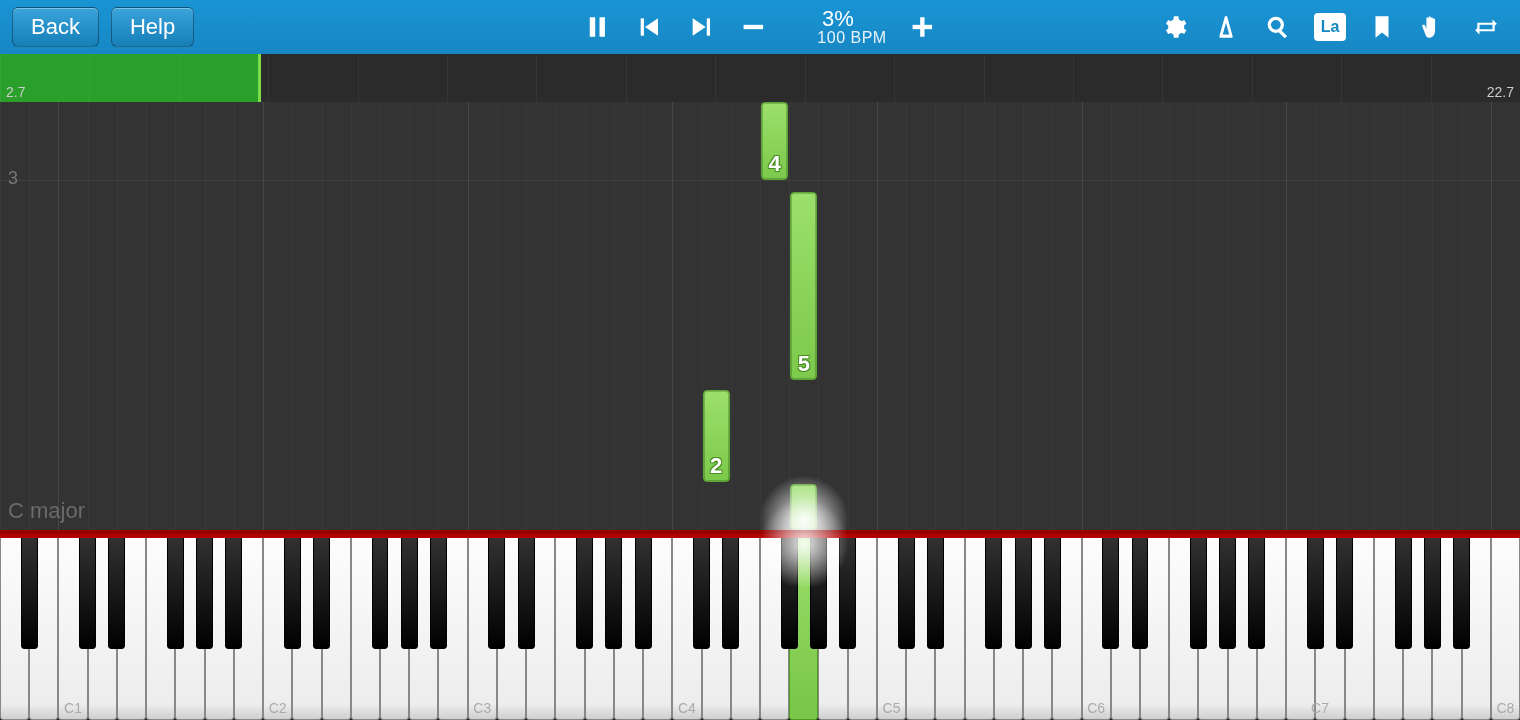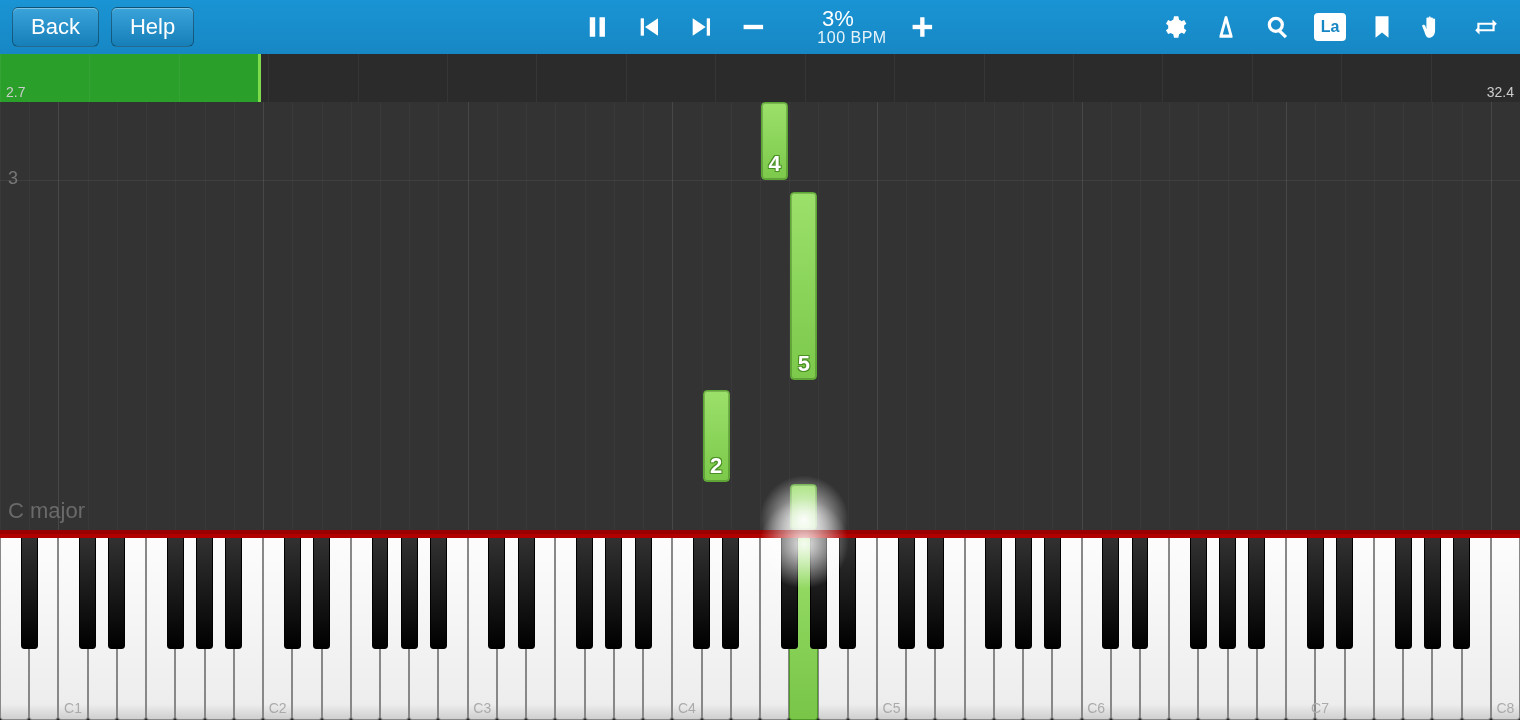--- a/index.html
+++ b/index.html
@@ -270,21 +270,21 @@
       <div class="timeline-mark" style="left: 804.706px;"></div>
       <div class="timeline-mark" style="left: 894.118px;"></div>
       <div class="timeline-mark" style="left: 983.529px;"></div>
       <div class="timeline-mark" style="left: 1072.94px;"></div>
       <div class="timeline-mark" style="left: 1162.35px;"></div>
       <div class="timeline-mark" style="left: 1251.76px;"></div>
       <div class="timeline-mark" style="left: 1341.18px;"></div>
       <div class="timeline-mark" style="left: 1430.59px;"></div>
     </div>
   <div class="timeline-label" style="left:6px">2.7</div>
-  <div class="timeline-label" style="right:6px">32.4</div>
+  <div class="timeline-label" style="right:6px">22.7</div>
 </div>
 
 <div class="roll">
   <div id="roll-vlines">
       <div style="position: absolute; top: 0px; bottom: 0px; left: 0px; width: 1px; background: rgba(255, 255, 255, 0.03);"></div>
       <div style="position: absolute; top: 0px; bottom: 0px; left: 29.2308px; width: 1px; background: rgba(255, 255, 255, 0.03);"></div>
       <div style="position: absolute; top: 0px; bottom: 0px; left: 58.4615px; width: 1px; background: rgba(255, 255, 255, 0.1);"></div>
       <div style="position: absolute; top: 0px; bottom: 0px; left: 87.6923px; width: 1px; background: rgba(255, 255, 255, 0.03);"></div>
       <div style="position: absolute; top: 0px; bottom: 0px; left: 116.923px; width: 1px; background: rgba(255, 255, 255, 0.03);"></div>
       <div style="position: absolute; top: 0px; bottom: 0px; left: 146.154px; width: 1px; background: rgba(255, 255, 255, 0.03);"></div>

